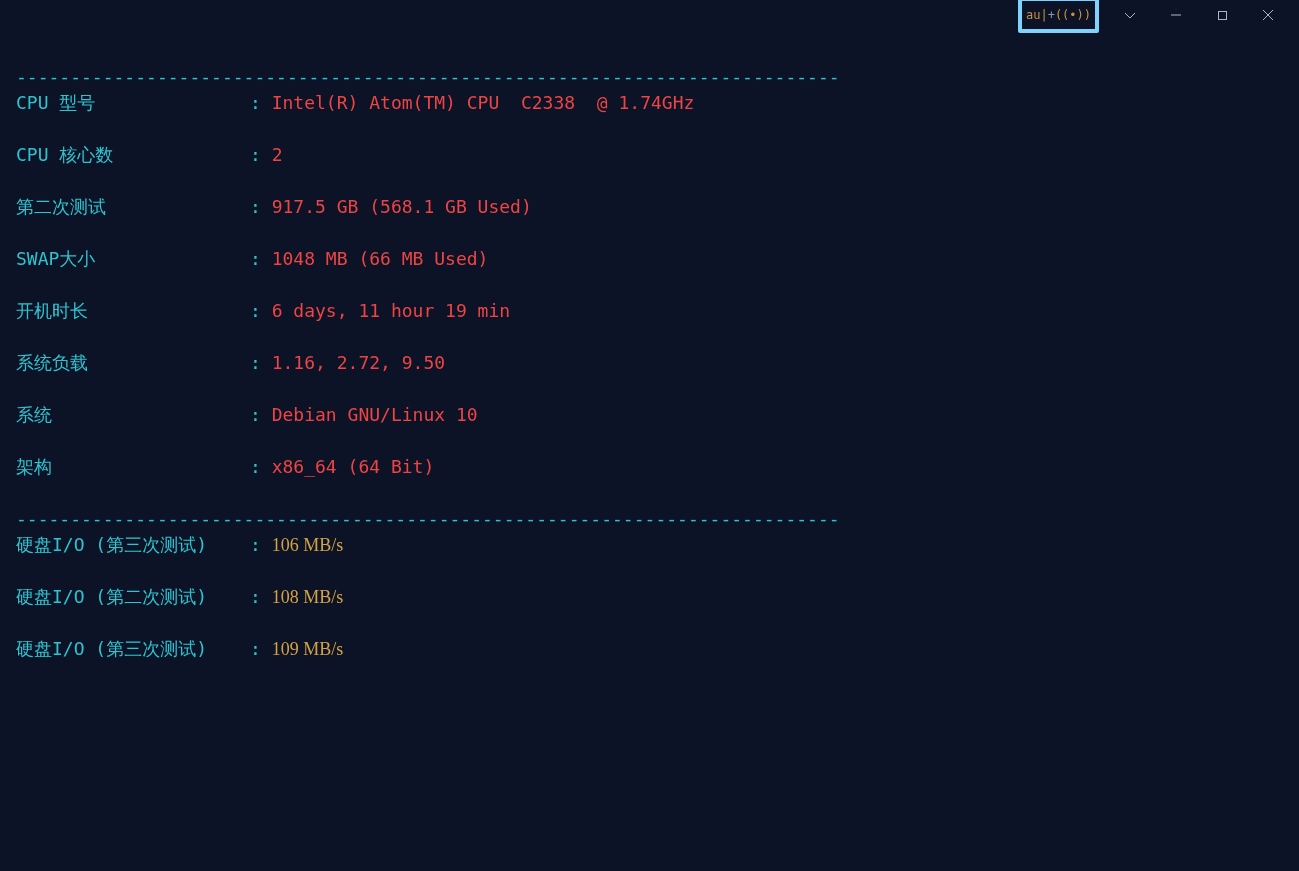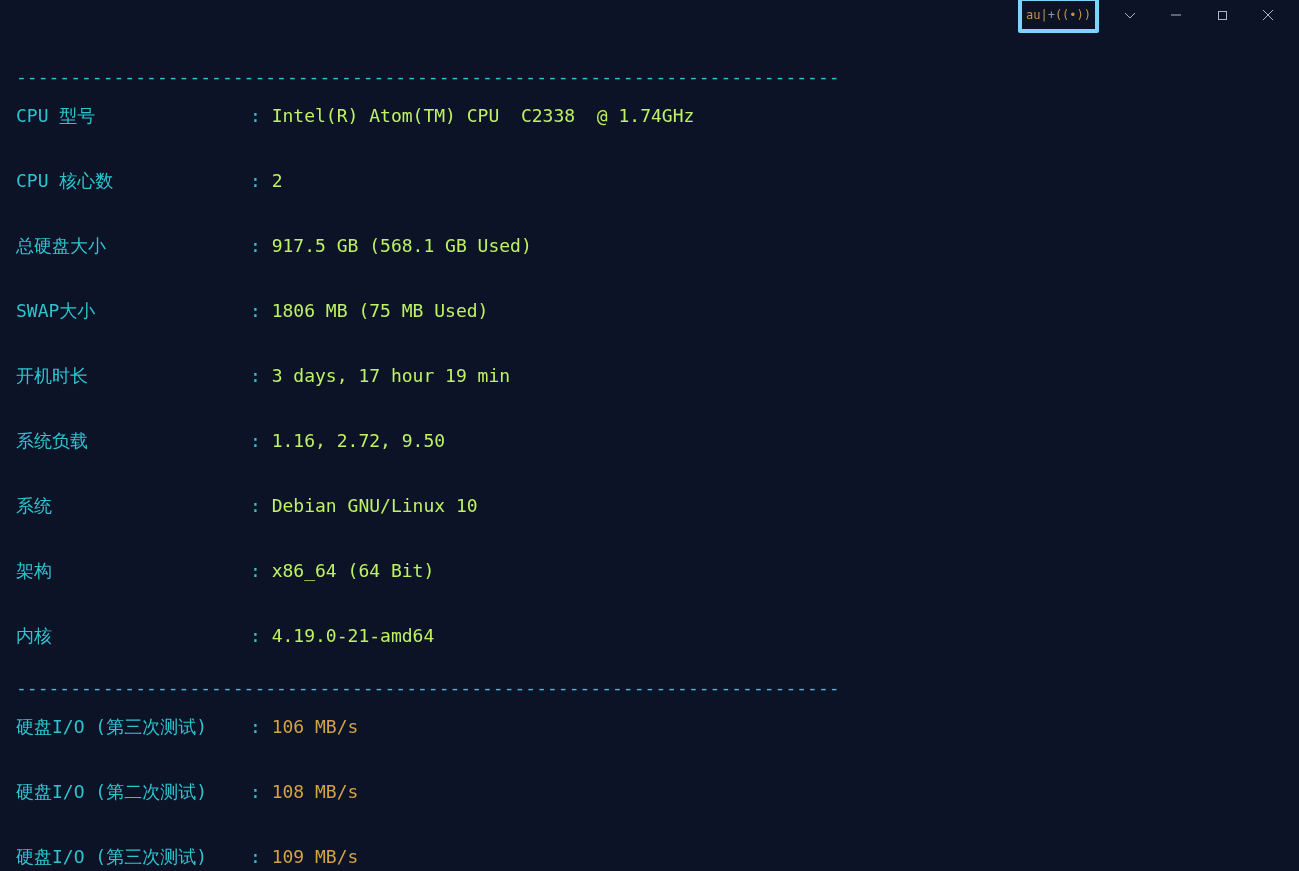--- a/index.html
+++ b/index.html
@@ -42,26 +42,26 @@
     display: inline-flex;
     align-items: center;
     gap: 0;
   }
   .term {
     padding: 8px 16px 0 16px;
     white-space: pre;
     color: #c7c7c7;
   }
   .c-cyan   { color: #2dc4d0; }
-  .c-blue   { color: #bef264; text-align: center; }
-  .c-yellow { color: #d4a344; }
+  .c-blue   { color: #ef4444; text-align: center; }
+  .c-yellow { color: #d4a344; font-family: Liberation Serif, serif; }
   .c-grayd  { color: #8c9aa8; }
   .row { display: block; }
   .cell { display: inline-block; }
-  .w-label { width: 234px; margin-top: 13px; }
+  .w-label { width: 234px; }
 </style>
 </head>
 <body>
 
 <div class="window">
 
   <div class="titlebar">
     <span class="badge">
       <span>au|</span>
       <span class="c-grayd">+</span>
@@ -87,27 +87,26 @@
           <line x1="1" y1="1" x2="11" y2="11"></line>
           <line x1="11" y1="1" x2="1" y2="11"></line>
         </svg>
     </div>
   </div>
 
   <div class="term">
 <span class="c-cyan">----------------------------------------------------------------------------</span>
 <span class="row"><span class="cell w-label c-cyan">CPU 型号</span><span class="c-cyan">: </span><span class="c-blue">Intel(R) Atom(TM) CPU  C2338  @ 1.74GHz</span></span>
 <span class="row"><span class="cell w-label c-cyan">CPU 核心数</span><span class="c-cyan">: </span><span class="c-blue">2</span></span>
-<span class="row"><span class="cell w-label c-cyan">总硬盘大小</span><span class="c-cyan">: </span><span class="c-blue">917.5 GB (568.1 GB Used)</span></span>
-<span class="row"><span class="cell w-label c-cyan">SWAP大小</span><span class="c-cyan">: </span><span class="c-blue">1806 MB (75 MB Used)</span></span>
-<span class="row"><span class="cell w-label c-cyan">开机时长</span><span class="c-cyan">: </span><span class="c-blue">3 days, 17 hour 19 min</span></span>
+<span class="row"><span class="cell w-label c-cyan">第二次测试</span><span class="c-cyan">: </span><span class="c-blue">917.5 GB (568.1 GB Used)</span></span>
+<span class="row"><span class="cell w-label c-cyan">SWAP大小</span><span class="c-cyan">: </span><span class="c-blue">1048 MB (66 MB Used)</span></span>
+<span class="row"><span class="cell w-label c-cyan">开机时长</span><span class="c-cyan">: </span><span class="c-blue">6 days, 11 hour 19 min</span></span>
 <span class="row"><span class="cell w-label c-cyan">系统负载</span><span class="c-cyan">: </span><span class="c-blue">1.16, 2.72, 9.50</span></span>
 <span class="row"><span class="cell w-label c-cyan">系统</span><span class="c-cyan">: </span><span class="c-blue">Debian GNU/Linux 10</span></span>
 <span class="row"><span class="cell w-label c-cyan">架构</span><span class="c-cyan">: </span><span class="c-blue">x86_64 (64 Bit)</span></span>
-<span class="row"><span class="cell w-label c-cyan">内核</span><span class="c-cyan">: </span><span class="c-blue">4.19.0-21-amd64</span></span>
 <span class="c-cyan">----------------------------------------------------------------------------</span>
 <span class="row"><span class="cell w-label c-cyan">硬盘I/O (第三次测试)</span><span class="c-cyan">: </span><span class="c-yellow">106 MB/s</span></span>
 <span class="row"><span class="cell w-label c-cyan">硬盘I/O (第二次测试)</span><span class="c-cyan">: </span><span class="c-yellow">108 MB/s</span></span>
 <span class="row"><span class="cell w-label c-cyan">硬盘I/O (第三次测试)</span><span class="c-cyan">: </span><span class="c-yellow">109 MB/s</span></span>
 
 
 
 
 
 

